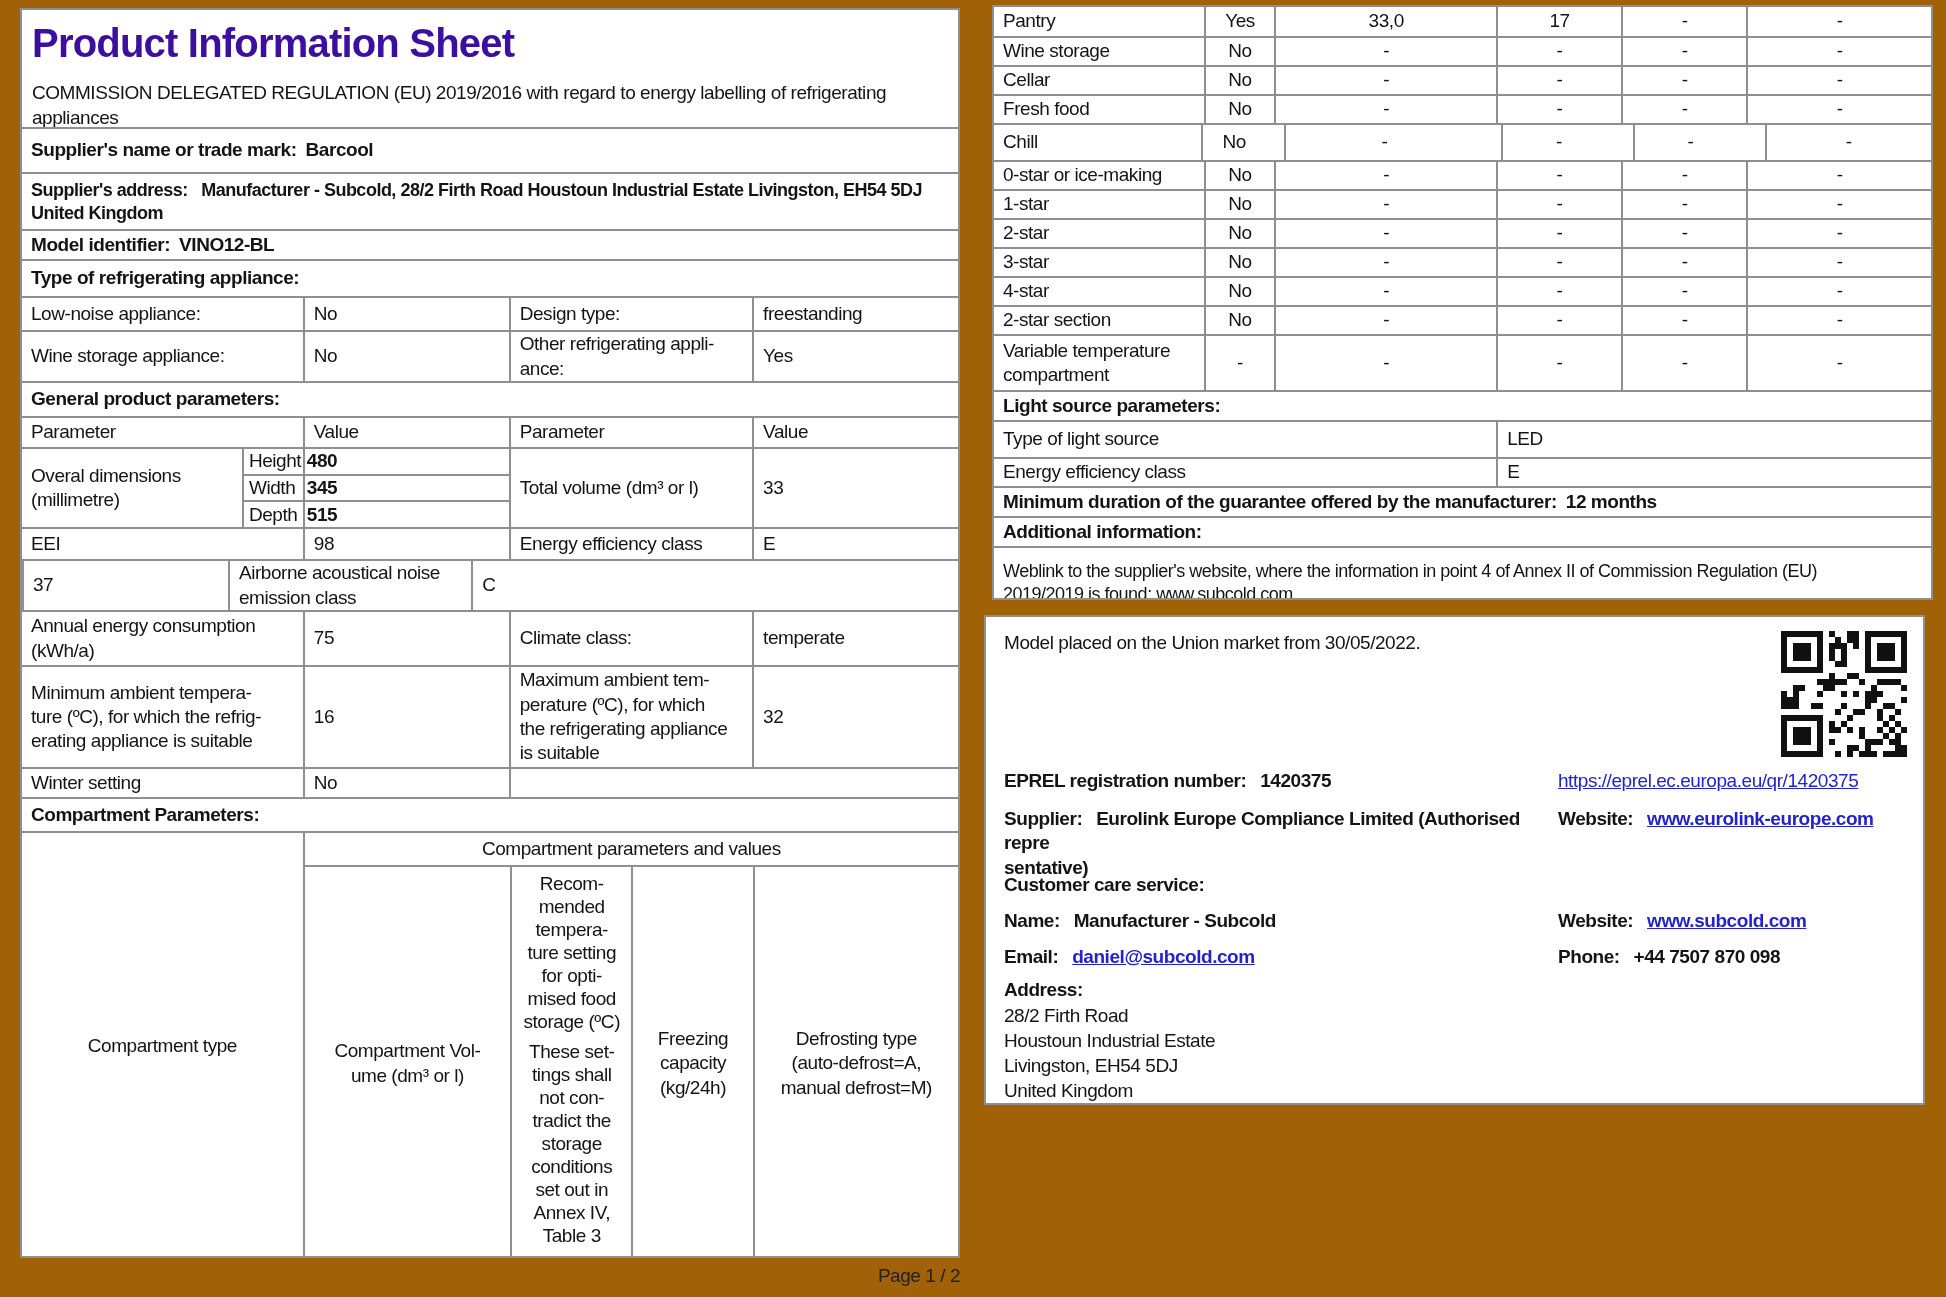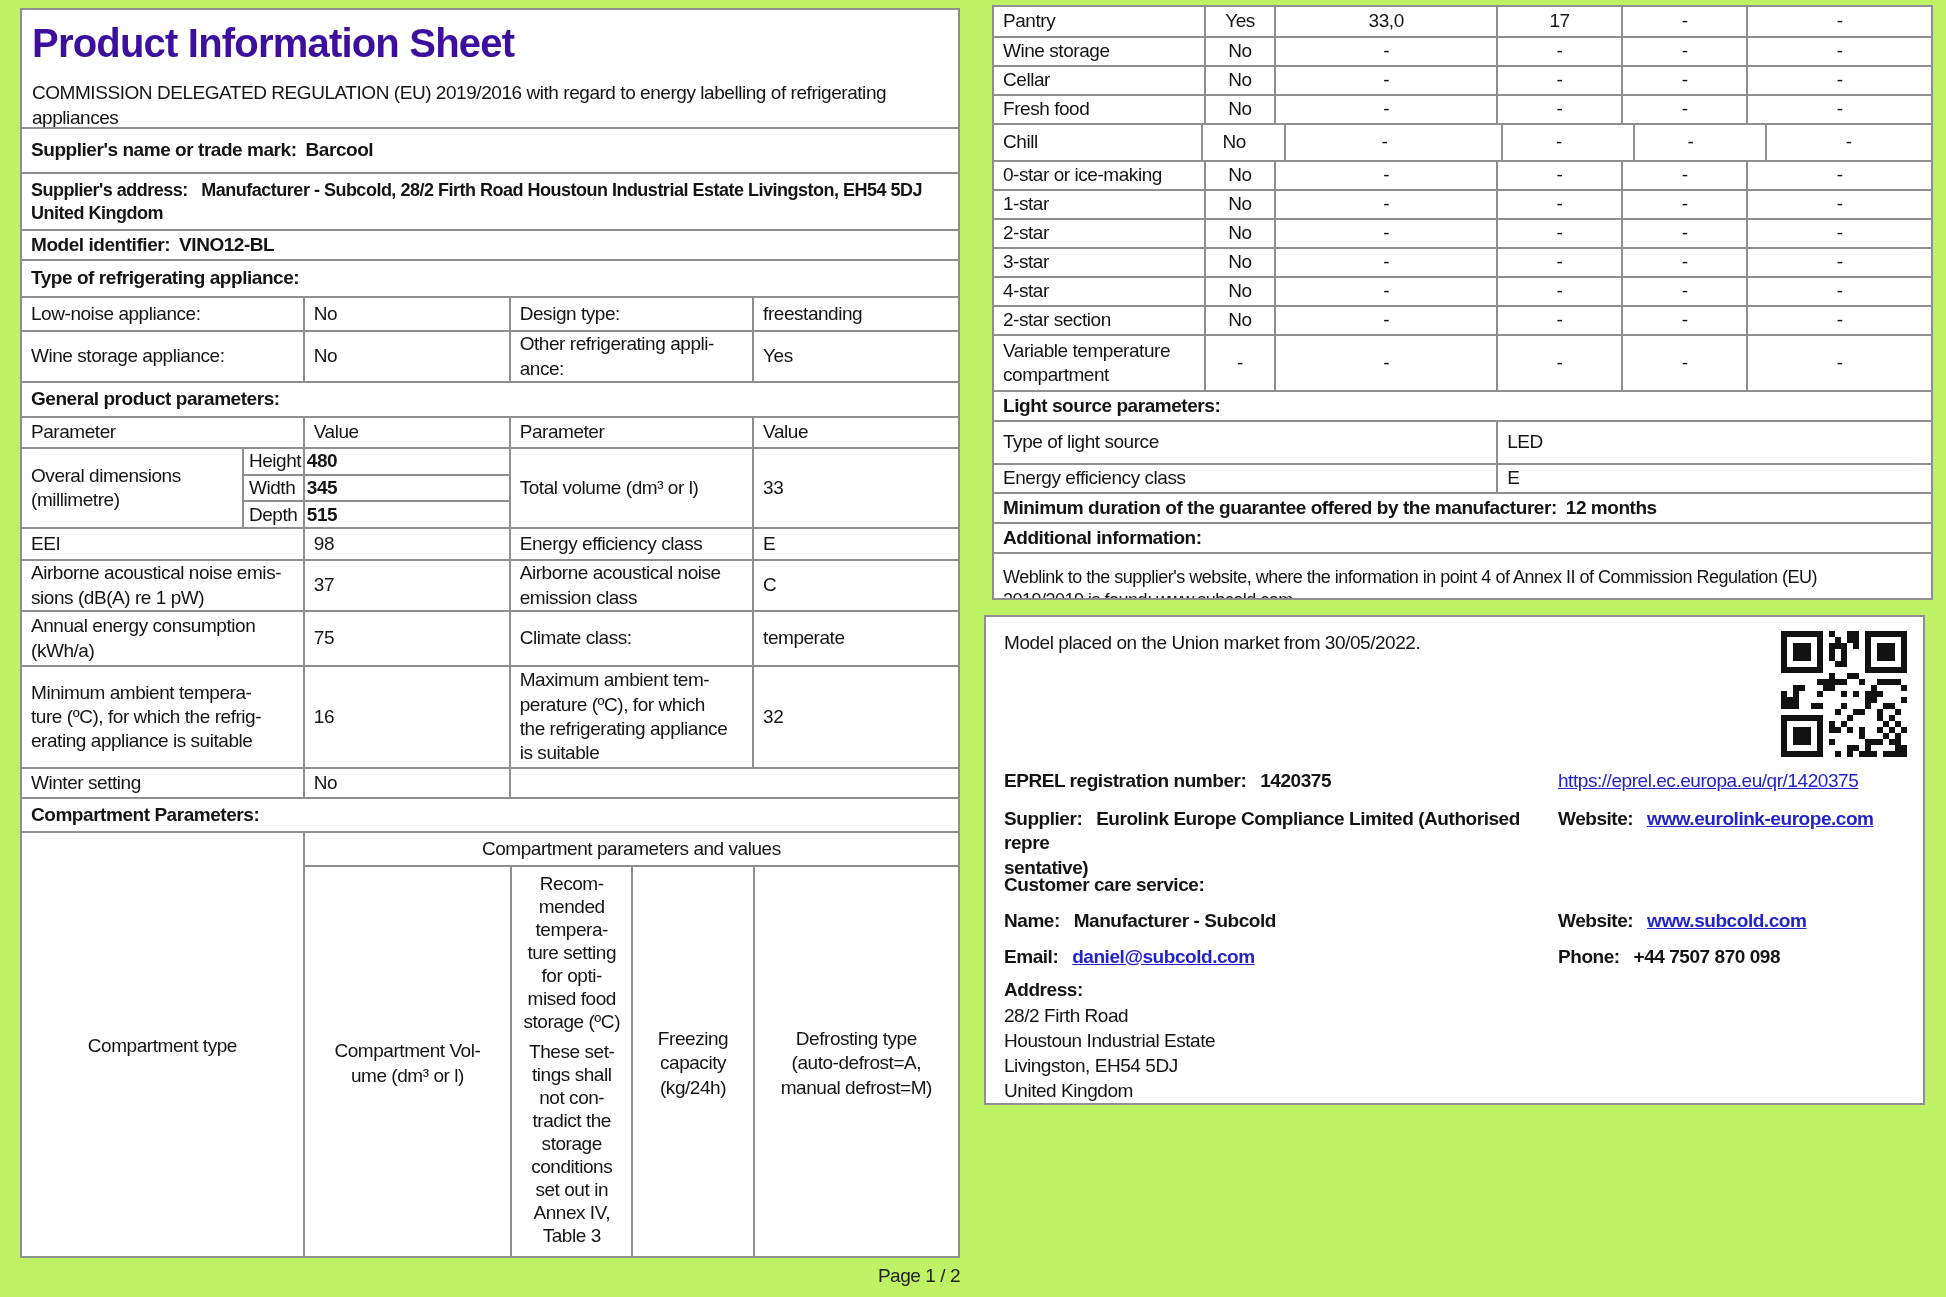--- a/index.html
+++ b/index.html
@@ -1,19 +1,19 @@
 <!DOCTYPE html>
 <html><head>
 <meta charset="utf-8">
 <style>
   :root{ --bd:#8f8f8f; --lk:#2323cc; --ttl:#3d0f9e; }
   *{ box-sizing:border-box; margin:0; padding:0; }
   html,body{ background:#ffffff; }
   body{ font-family:"Liberation Sans", sans-serif; color:#141414; }
-  #canvas{ position:relative; width:1946px; height:1297px; background:#bef264; overflow:hidden;
+  #canvas{ position:relative; width:1946px; height:1297px; background:#a16207; overflow:hidden;
            font-size:19px; letter-spacing:-0.45px; line-height:1.28; }
   .page{ position:absolute; border:2px solid var(--bd); background:#fff; overflow:hidden; }
   #pg1{ left:20px; top:8px; width:940px; height:1250px; display:flex; flex-direction:column; }
   #pg2tbl{ left:992px; top:5px; width:941px; height:595px; display:flex; flex-direction:column; }
   #pg2box{ left:984px; top:615px; width:941px; height:490px; }
   .r{ display:flex; flex-shrink:0; }
   .bt{ border-top:2px solid var(--bd); }
   .bl{ border-left:2px solid var(--bd); }
   .c{ display:flex; align-items:center; padding:2px 9px; overflow:hidden; }
   .col{ display:flex; flex-direction:column; }
@@ -121,22 +121,20 @@
     </div>
 
     <div class="r bt" style="height:32px">
       <div class="c w30">EEI</div>
       <div class="c w22 bl">98</div>
       <div class="c w26 bl">Energy efficiency class</div>
       <div class="c w22 bl">E</div>
     </div>
 
     <div class="r bt" style="height:51px">
-      <div class="c w30 pl">Airborne acoustical noise emis-
-sions (dB(A) re 1 pW)</div>
       <div class="c w22 bl">37</div>
       <div class="c w26 bl pl">Airborne acoustical noise
 emission class</div>
       <div class="c w22 bl">C</div>
     </div>
 
     <div class="r bt" style="height:55px">
       <div class="c w30 pl">Annual energy consumption
 (kWh/a)</div>
       <div class="c w22 bl">75</div>
@@ -303,21 +301,21 @@
           <div class="c bl ctr" style="width: 13.3%;">-</div>
           <div class="c bl ctr" style="width: 13.4%;">-</div>
           <div class="c bl ctr" style="width: 19.7%;">-</div>
         </div>
       </div>
 
     <div class="r bt" style="height:30px">
       <div class="c full hd">Light source parameters:</div>
     </div>
 
-    <div class="r bt" style="height:43px">
+    <div class="r bt" style="height:37px">
       <div class="c wl">Type of light source</div>
       <div class="c wv bl">LED</div>
     </div>
 
     <div class="r bt" style="height:29px">
       <div class="c wl">Energy efficiency class</div>
       <div class="c wv bl">E</div>
     </div>
 
     <div class="r bt" style="height:30px">

